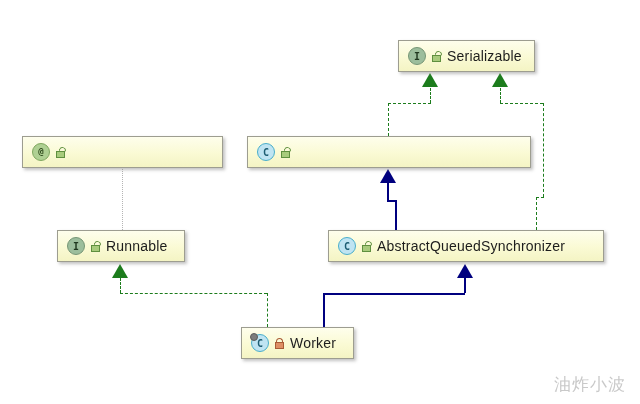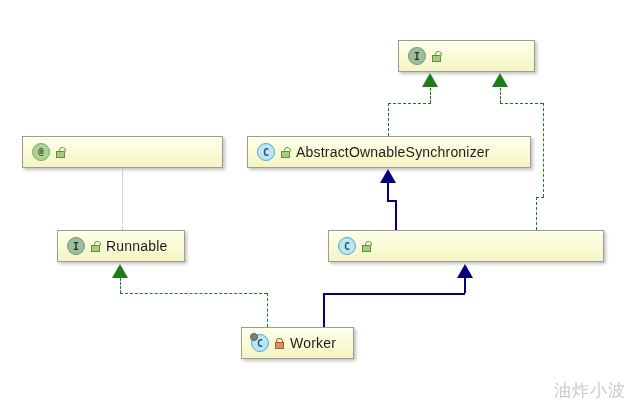--- a/index.html
+++ b/index.html
@@ -77,21 +77,21 @@
     position:absolute; width:0; height:0;
     border-left:8px solid transparent;
     border-right:8px solid transparent;
   }
   .arrow-green { border-bottom:14px solid #1C7C1C; }
   .arrow-navy  { border-bottom:14px solid #00007F; }
 
   
   .watermark {
     position:absolute;
-    right:14px; bottom:2px;
+    right:14px; bottom:8px;
     font-size:17px;
     color:#c9c9c9;
     letter-spacing:1px;
   }
 </style>
 </head>
 <body>
 
 <div id="canvas">
 
@@ -132,42 +132,43 @@
     <span class="seg vs" style="left:323px;top:293px;height:34px;"></span>
   </div>
 
   <div>
     <span class="seg vdot" style="left:122px;top:169px;height:61px;"></span>
   </div>
 
   <div class="node" style="left:398px;top:40px;width:137px;">
     <span class="type-icon icon-interface">I</span>
     <span class="lock lock-open"></span>
+    <span class="label">Serializable</span>
   </div>
 
   <div class="node" style="left:22px;top:136px;width:201px;">
     <span class="type-icon icon-annotation">@</span>
     <span class="lock lock-open"></span>
   </div>
 
   <div class="node" style="left:247px;top:136px;width:284px;">
     <span class="type-icon icon-class">C</span>
     <span class="lock lock-open"></span>
-    <span class="label">AbstractOwnableSynchronizer</span>
   </div>
 
   <div class="node" style="left:57px;top:230px;width:128px;">
     <span class="type-icon icon-interface">I</span>
     <span class="lock lock-open"></span>
     <span class="label">Runnable</span>
   </div>
 
   <div class="node" style="left:328px;top:230px;width:276px;">
     <span class="type-icon icon-class">C</span>
     <span class="lock lock-open"></span>
+    <span class="label">AbstractQueuedSynchronizer</span>
   </div>
 
   <div class="node" style="left:241px;top:327px;width:113px;">
     <span class="type-icon icon-class inner-dot">C</span>
     <span class="lock lock-closed"></span>
     <span class="label">Worker</span>
   </div>
 
   <div class="watermark">油炸小波</div>
 

